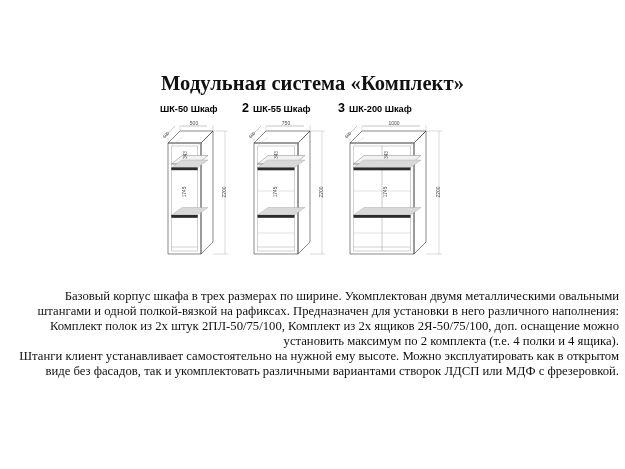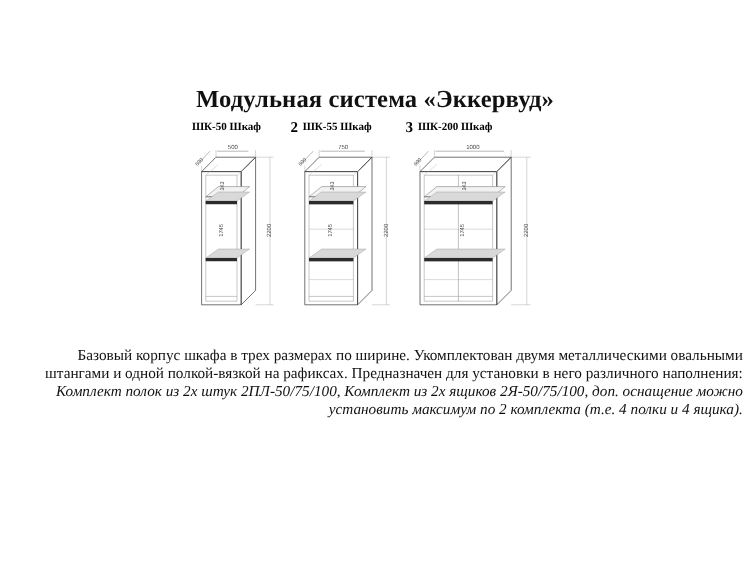--- a/index.html
+++ b/index.html
@@ -49,23 +49,23 @@
     position: absolute;
     top: 0;
   }
   .cab-1 { left: 6px;   width: 86px; }
   .cab-2 { left: 92px;  width: 96px; }
   .cab-3 { left: 188px; width: 142px; }
 
   .cab-head {
     height: 16px;
     white-space: nowrap;
-    font-family: Liberation Serif, serif;
+    font-family: Liberation Sans, sans-serif;
     display: flex;
-    align-items: center;
+    align-items: flex-end;
     gap: 4px;
   }
   .cab-num {
     font-weight: bold;
     font-size: 12.5px;
     color: #000;
     line-height: 1;
   }
   .cab-name {
     font-weight: bold;
@@ -88,28 +88,28 @@
     left: 17px;
     top: 289px;
     width: 602px;
     font-family: "Liberation Serif", serif;
     font-size: 12.7px;
     line-height: 15.1px;
     color: #111111;
     text-align: right;
   }
   .body-text p { margin: 0; }
-  .body-text p + p { margin-top: 0px; font-style: italic; }
+  .body-text p + p { margin-top: 0px; }
 </style>
 </head>
 <body>
 
 <div class="page">
 
-  <div class="title">Модульная система «Эккервуд»</div>
+  <div class="title">Модульная система «Комплект»</div>
 
   <div class="cabinets">
 
     <div class="cab cab-1">
       <div class="cab-head">
         <span class="cab-num"></span>
         <span class="cab-name">ШК-50 Шкаф</span>
       </div>
       <div class="cab-draw">
         <svg width="86" height="162" viewBox="0 0 86 162">
@@ -253,15 +253,16 @@
           <text x="0" y="0" font-family="Liberation Sans, sans-serif" font-size="4.8" fill="#4a4a4a" transform="translate(49,76) rotate(-90)" text-anchor="middle">1745</text>
         </svg>
       </div>
     </div>
 
   </div>
 
   <div class="body-text">
     <p>Базовый корпус шкафа в трех размерах по ширине. Укомплектован двумя металлическими овальными штангами и одной полкой-вязкой на рафиксах. Предназначен для установки в него различного наполнения:</p>
     <p>Комплект полок из 2х штук 2ПЛ-50/75/100, Комплект из 2х ящиков 2Я-50/75/100, доп. оснащение можно установить максимум по 2 комплекта (т.е. 4 полки и 4 ящика).</p>
+    <p>Штанги клиент устанавливает самостоятельно на нужной ему высоте. Можно эксплуатировать как в открытом виде без фасадов, так и укомплектовать различными вариантами створок ЛДСП или МДФ с фрезеровкой.</p>
   </div>
 
 </div>
 
 </body></html>

